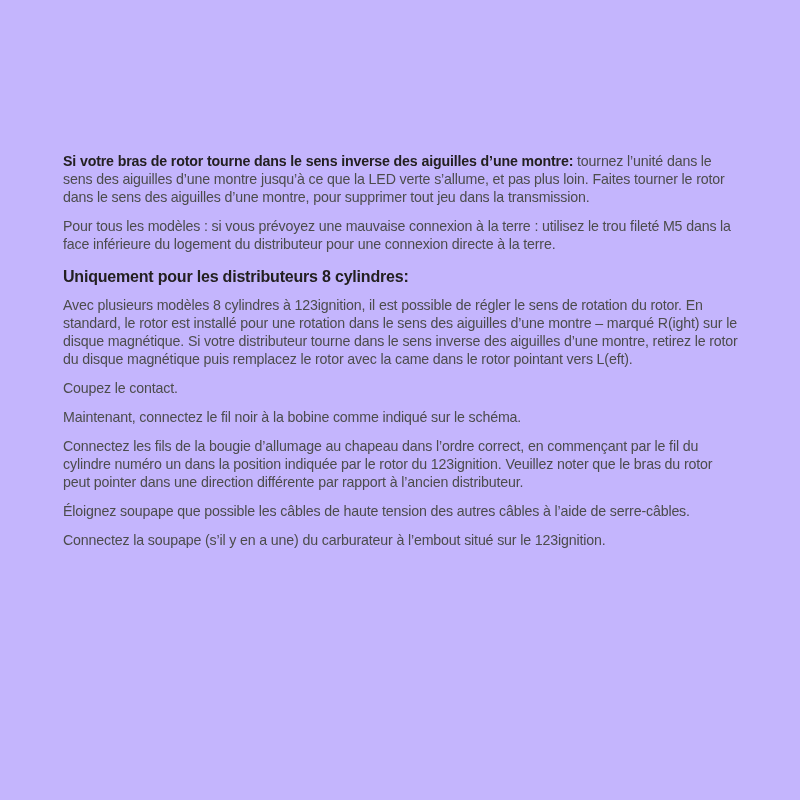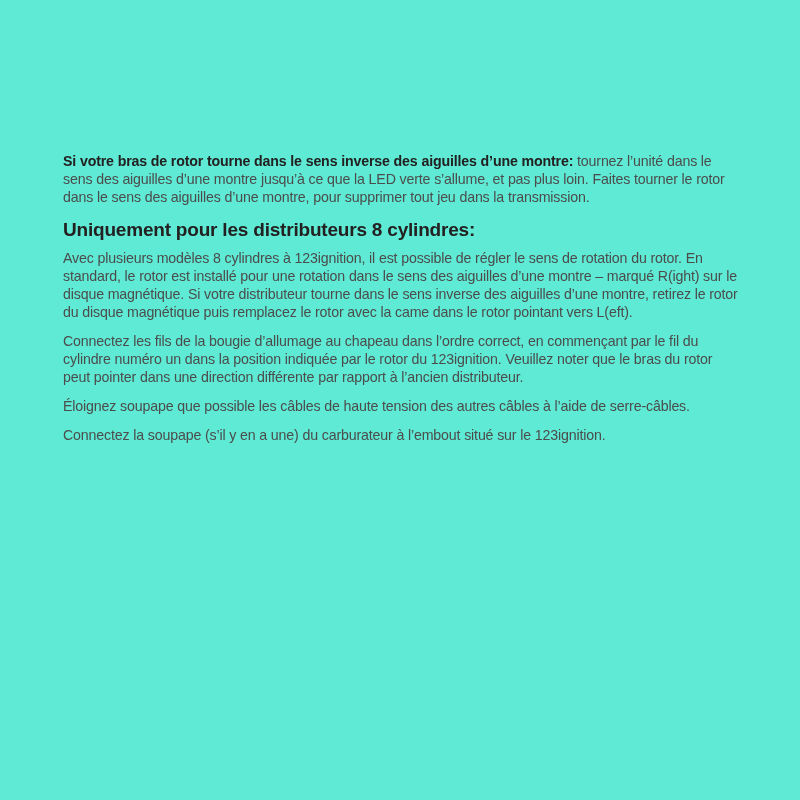--- a/index.html
+++ b/index.html
@@ -10,66 +10,69 @@
   body {
     width: 800px;
     height: 800px;
     position: relative;
     font-family: "Liberation Sans", sans-serif;
     overflow: hidden;
   }
   .page {
     position: absolute;
     inset: 0;
-    background: #5eead4;
+    background: #c4b5fd;
   }
   .content {
     position: absolute;
     left: 63px;
     top: 152px;
     width: 676px;
     color: #4c4c4c;
     font-size: 14.2px;
     line-height: 18px;
     letter-spacing: -0.15px;
   }
   .content p {
     margin: 0 0 11px 0;
   }
   .lead-bold {
     color: #232021;
     font-weight: 700;
   }
   .section-heading {
-    font-size: 19px;
+    font-size: 16px;
     line-height: 24px;
     font-weight: 700;
     color: #232021;
     letter-spacing: -0.2px;
     margin: 12px 0 7px 0;
   }
 </style>
 </head>
 <body>
 
 <div class="page">
   <div class="content">
 
     <p>
       <strong class="lead-bold">Si votre bras de rotor tourne dans le sens inverse des aiguilles d’une montre:</strong>
       <span>tournez l’unité dans le sens des aiguilles d’une montre jusqu’à ce que la LED verte s’allume, et pas plus loin. Faites tourner le rotor dans le sens des aiguilles d’une montre, pour supprimer tout jeu dans la transmission.</span>
     </p>
 
 
+    <p>Pour tous les modèles : si vous prévoyez une mauvaise connexion à la terre : utilisez le trou fileté M5 dans la face inférieure du logement du distributeur pour une connexion directe à la terre.</p>
 
     <h2 class="section-heading">Uniquement pour les distributeurs 8 cylindres:</h2>
 
     <p>Avec plusieurs modèles 8 cylindres à 123ignition, il est possible de régler le sens de rotation du rotor. En standard, le rotor est installé pour une rotation dans le sens des aiguilles d’une montre – marqué R(ight) sur le disque magnétique. Si votre distributeur tourne dans le sens inverse des aiguilles d’une montre, retirez le rotor du disque magnétique puis remplacez le rotor avec la came dans le rotor pointant vers L(eft).</p>
 
+    <p>Coupez le contact.</p>
 
+    <p>Maintenant, connectez le fil noir à la bobine comme indiqué sur le schéma.</p>
 
     <p>Connectez les fils de la bougie d’allumage au chapeau dans l’ordre correct, en commençant par le fil du cylindre numéro un dans la position indiquée par le rotor du 123ignition. Veuillez noter que le bras du rotor peut pointer dans une direction différente par rapport à l’ancien distributeur.</p>
 
 
     <p>Éloignez soupape que possible les câbles de haute tension des autres câbles à l’aide de serre-câbles.</p>
 
     <p>Connectez la soupape (s’il y en a une) du carburateur à l’embout situé sur le 123ignition.</p>
 
   </div>
 </div>

